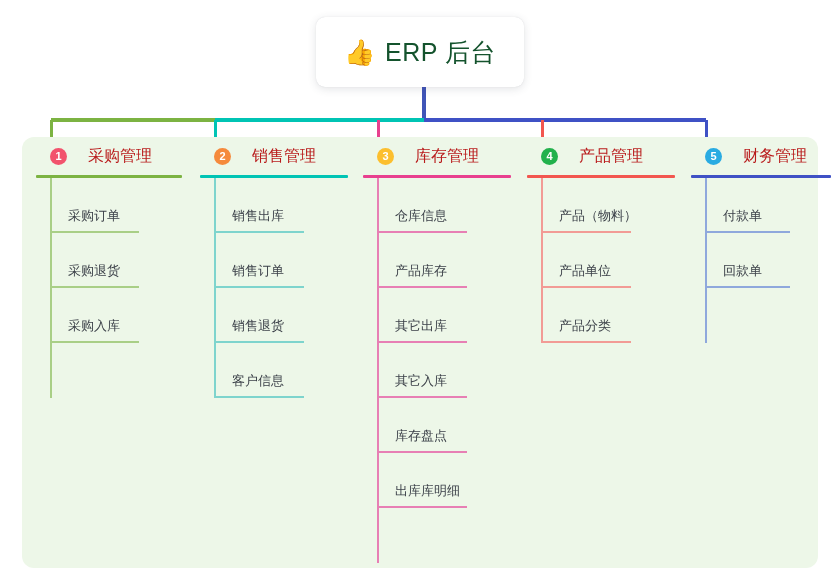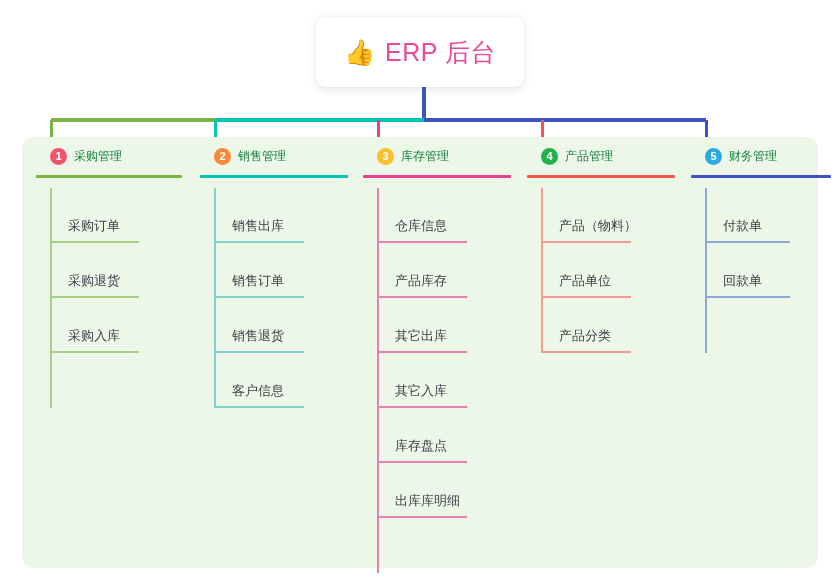--- a/index.html
+++ b/index.html
@@ -36,21 +36,21 @@
     gap: 10px;
     box-sizing: border-box;
   }
   .title-emoji {
     font-size: 25px;
     line-height: 1;
     font-family: "DejaVu Sans", sans-serif;
   }
   .title-text {
     font-size: 25px;
-    color: #ec4899;
+    color: #14532d;
     letter-spacing: 0.5px;
     white-space: nowrap;
   }
 
   
   #connectors {
     position: absolute;
     left: 0;
     top: 0;
     width: 839px;
@@ -87,34 +87,35 @@
     height: 17px;
     border-radius: 50%;
     color: #ffffff;
     font-size: 11px;
     line-height: 17px;
     text-align: center;
     font-weight: bold;
     flex: none;
   }
   .col-title {
-    font-size: 12px;
-    color: #15803d;
+    font-size: 16px;
+    color: #b91c1c;
     white-space: nowrap;
+    margin-left: 14px;
   }
   .head-rule {
     height: 3px;
     margin-top: 6px;
     border-radius: 1px;
   }
 
   
   .leaves {
     position: relative;
-    margin-top: 10px;
+    margin-top: 0;
   }
   .spine {
     position: absolute;
     left: 14px;
     top: 0;
     width: 2px;
   }
   .leaf {
     position: relative;
     height: 55px;

